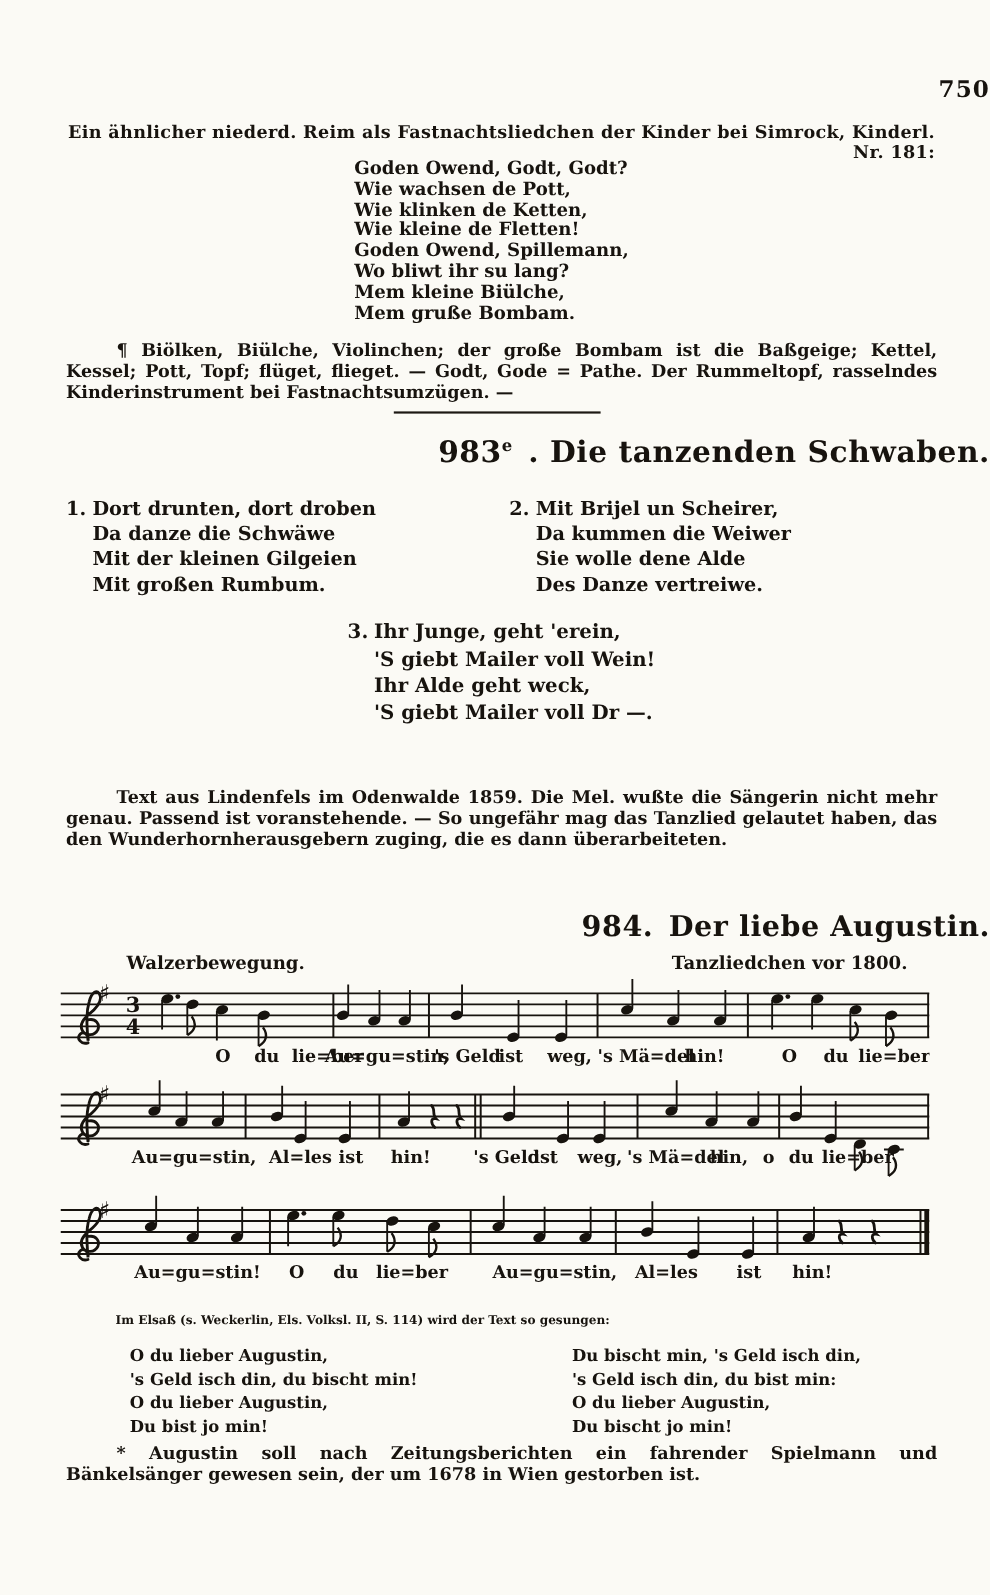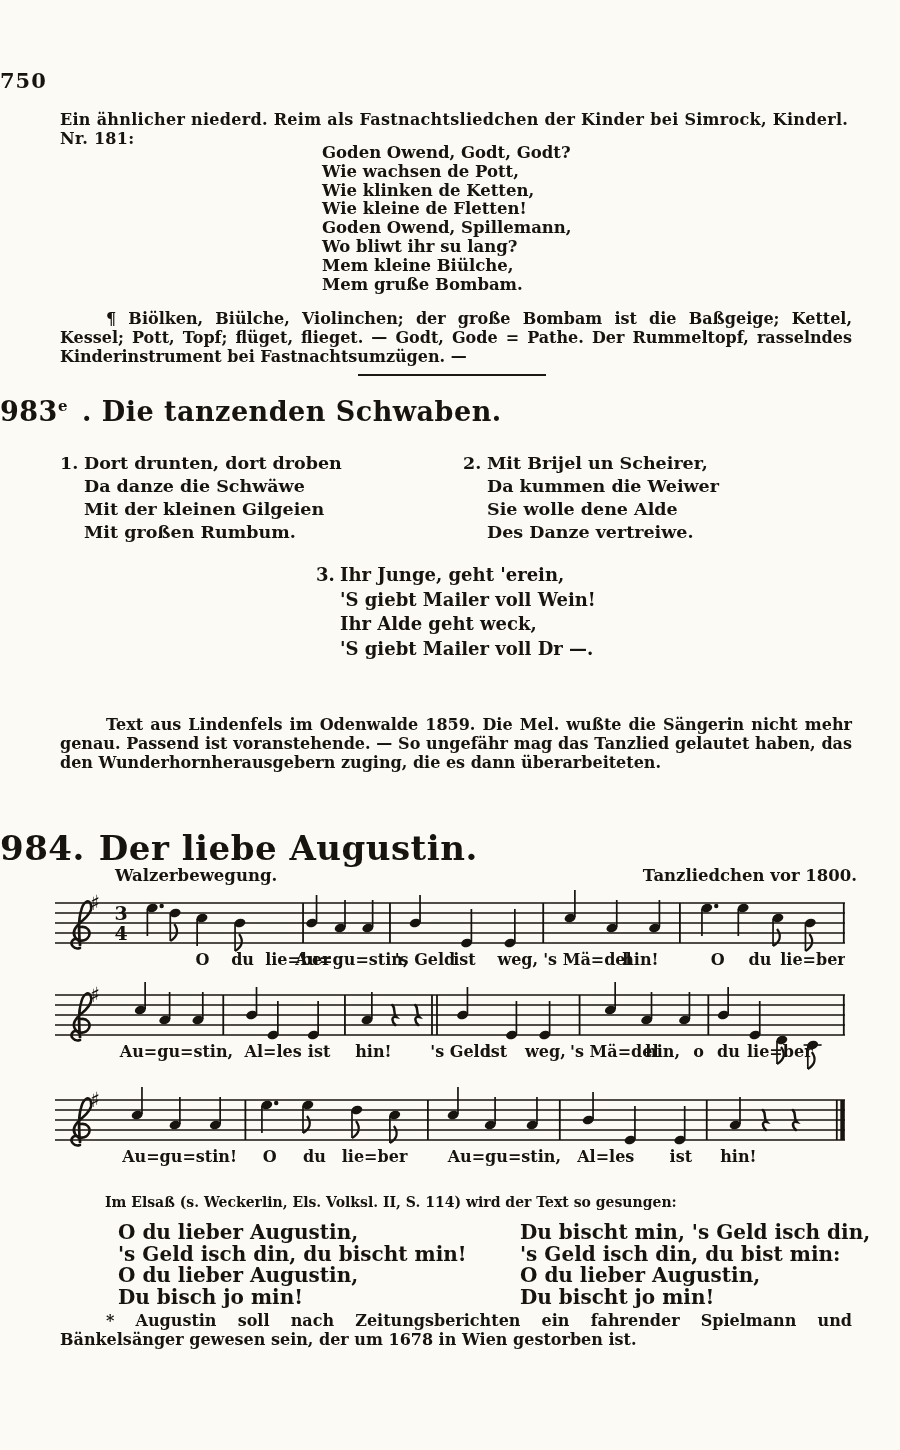--- a/index.html
+++ b/index.html
@@ -1,41 +1,41 @@
 <!DOCTYPE html>
 <html><head>
 <meta charset="utf-8">
 <style>
   html,body{margin:0;padding:0;background:#e8e6e0;}
   .page{position:relative;width:900px;height:1450px;background:#fbfaf5;color:#17130e;
         font-family:"DejaVu Serif", serif;font-weight:700;overflow:hidden;}
   .abs{position:absolute;}
-  .center{text-align:left;}
+  .center{text-align:right;}
   .pgnum{left:0;top:68px;width:900px;font-size:21px;letter-spacing:1px;}
   .intro{left:60px;top:110px;width:790px;font-size:16px;letter-spacing:.3px;}
   .verse-goden{left:322px;top:144px;font-size:16.5px;line-height:18.8px;white-space:nowrap;}
   .gloss{left:60px;top:310px;width:792px;font-size:16px;line-height:18.8px;text-align:justify;text-indent:46px;}
   .rule{left:358px;top:374px;width:188px;border-top:2px solid #1c1813;}
   .h983{left:0;top:396px;width:900px;font-size:27px;letter-spacing:.5px;}
   .h983 sup{font-size:15px;}
   .hnum{margin-right:14px;}
   .v983{font-size:17.5px;line-height:23px;white-space:nowrap;}
   .vnum{position:absolute;left:-24px;top:0;}
   .v1{left:84px;top:452px;}
   .v2{left:487px;top:452px;}
   .v3{left:340px;top:563px;font-size:18px;line-height:24.5px;}
   .src983{left:60px;top:676px;width:792px;font-size:16px;line-height:18.8px;text-align:justify;text-indent:46px;margin-top:40px;}
   .gloss2{left:60px;top:758px;width:792px;font-size:16.5px;text-indent:46px;}
-  .h984{left:0;top:828px;width:900px;font-size:34px;letter-spacing:.5px;}
+  .h984{left:0;top:828px;width:900px;font-size:26px;letter-spacing:.5px;}
   .tempo{left:115px;top:866px;font-size:16.5px;}
-  .attrib{left:0;top:866px;width:825px;text-align:right;font-size:16.5px;margin-left:32px;}
+  .attrib{left:0;top:866px;width:825px;text-align:right;font-size:16.5px;}
   .staff-svg{position:absolute;left:55px;width:790px;height:100px;}
   #staff0{top:889px;} #staff1{top:981px;} #staff2{top:1086px;}
-  .elsass{left:105px;top:1194px;font-size:14px;}
-  .ecol{font-size:20px;line-height:21.5px;white-space:nowrap;}
+  .elsass{left:105px;top:1194px;font-size:11px;}
+  .ecol{font-size:15px;line-height:21.5px;white-space:nowrap;}
   .ecol1{left:118px;top:1222px;}
   .ecol2{left:520px;top:1222px;}
   .footnote{left:60px;top:1312px;width:792px;font-size:16px;line-height:18.8px;text-align:justify;text-indent:46px;}
   .lyr{font:700 16px "DejaVu Serif", serif;fill:#17130e;}
   .tsig{font:700 19px "DejaVu Serif", serif;fill:#17130e;}
   .ksig{font:700 21px "DejaVu Sans", sans-serif;fill:#17130e;}
 </style>
 </head>
 <body>
 
@@ -290,21 +290,21 @@
       <text x="614.62" y="76" class="lyr">ist</text>
       <text x="665.18" y="76" class="lyr">hin!</text>
     </svg>
 
   <div class="abs elsass">Im Elsaß (s. Weckerlin, Els. Volksl. II, S. 114) wird der Text so gesungen:</div>
 
   <div class="abs ecol ecol1">
     <div>O du lieber Augustin,</div>
     <div>'s Geld isch din, du bischt min!</div>
     <div>O du lieber Augustin,</div>
-    <div>Du bisch jo min!</div>
+    <div>Du bist jo min!</div>
   </div>
 
   <div class="abs ecol ecol2">
     <div>Du bischt min, 's Geld isch din,</div>
     <div>'s Geld isch din, du bist min:</div>
     <div>O du lieber Augustin,</div>
     <div>Du bischt jo min!</div>
   </div>
 
   <div class="abs footnote">* Augustin soll nach Zeitungsberichten ein fahrender Spielmann und Bänkelsänger gewesen sein, der um 1678 in Wien gestorben ist.</div>

